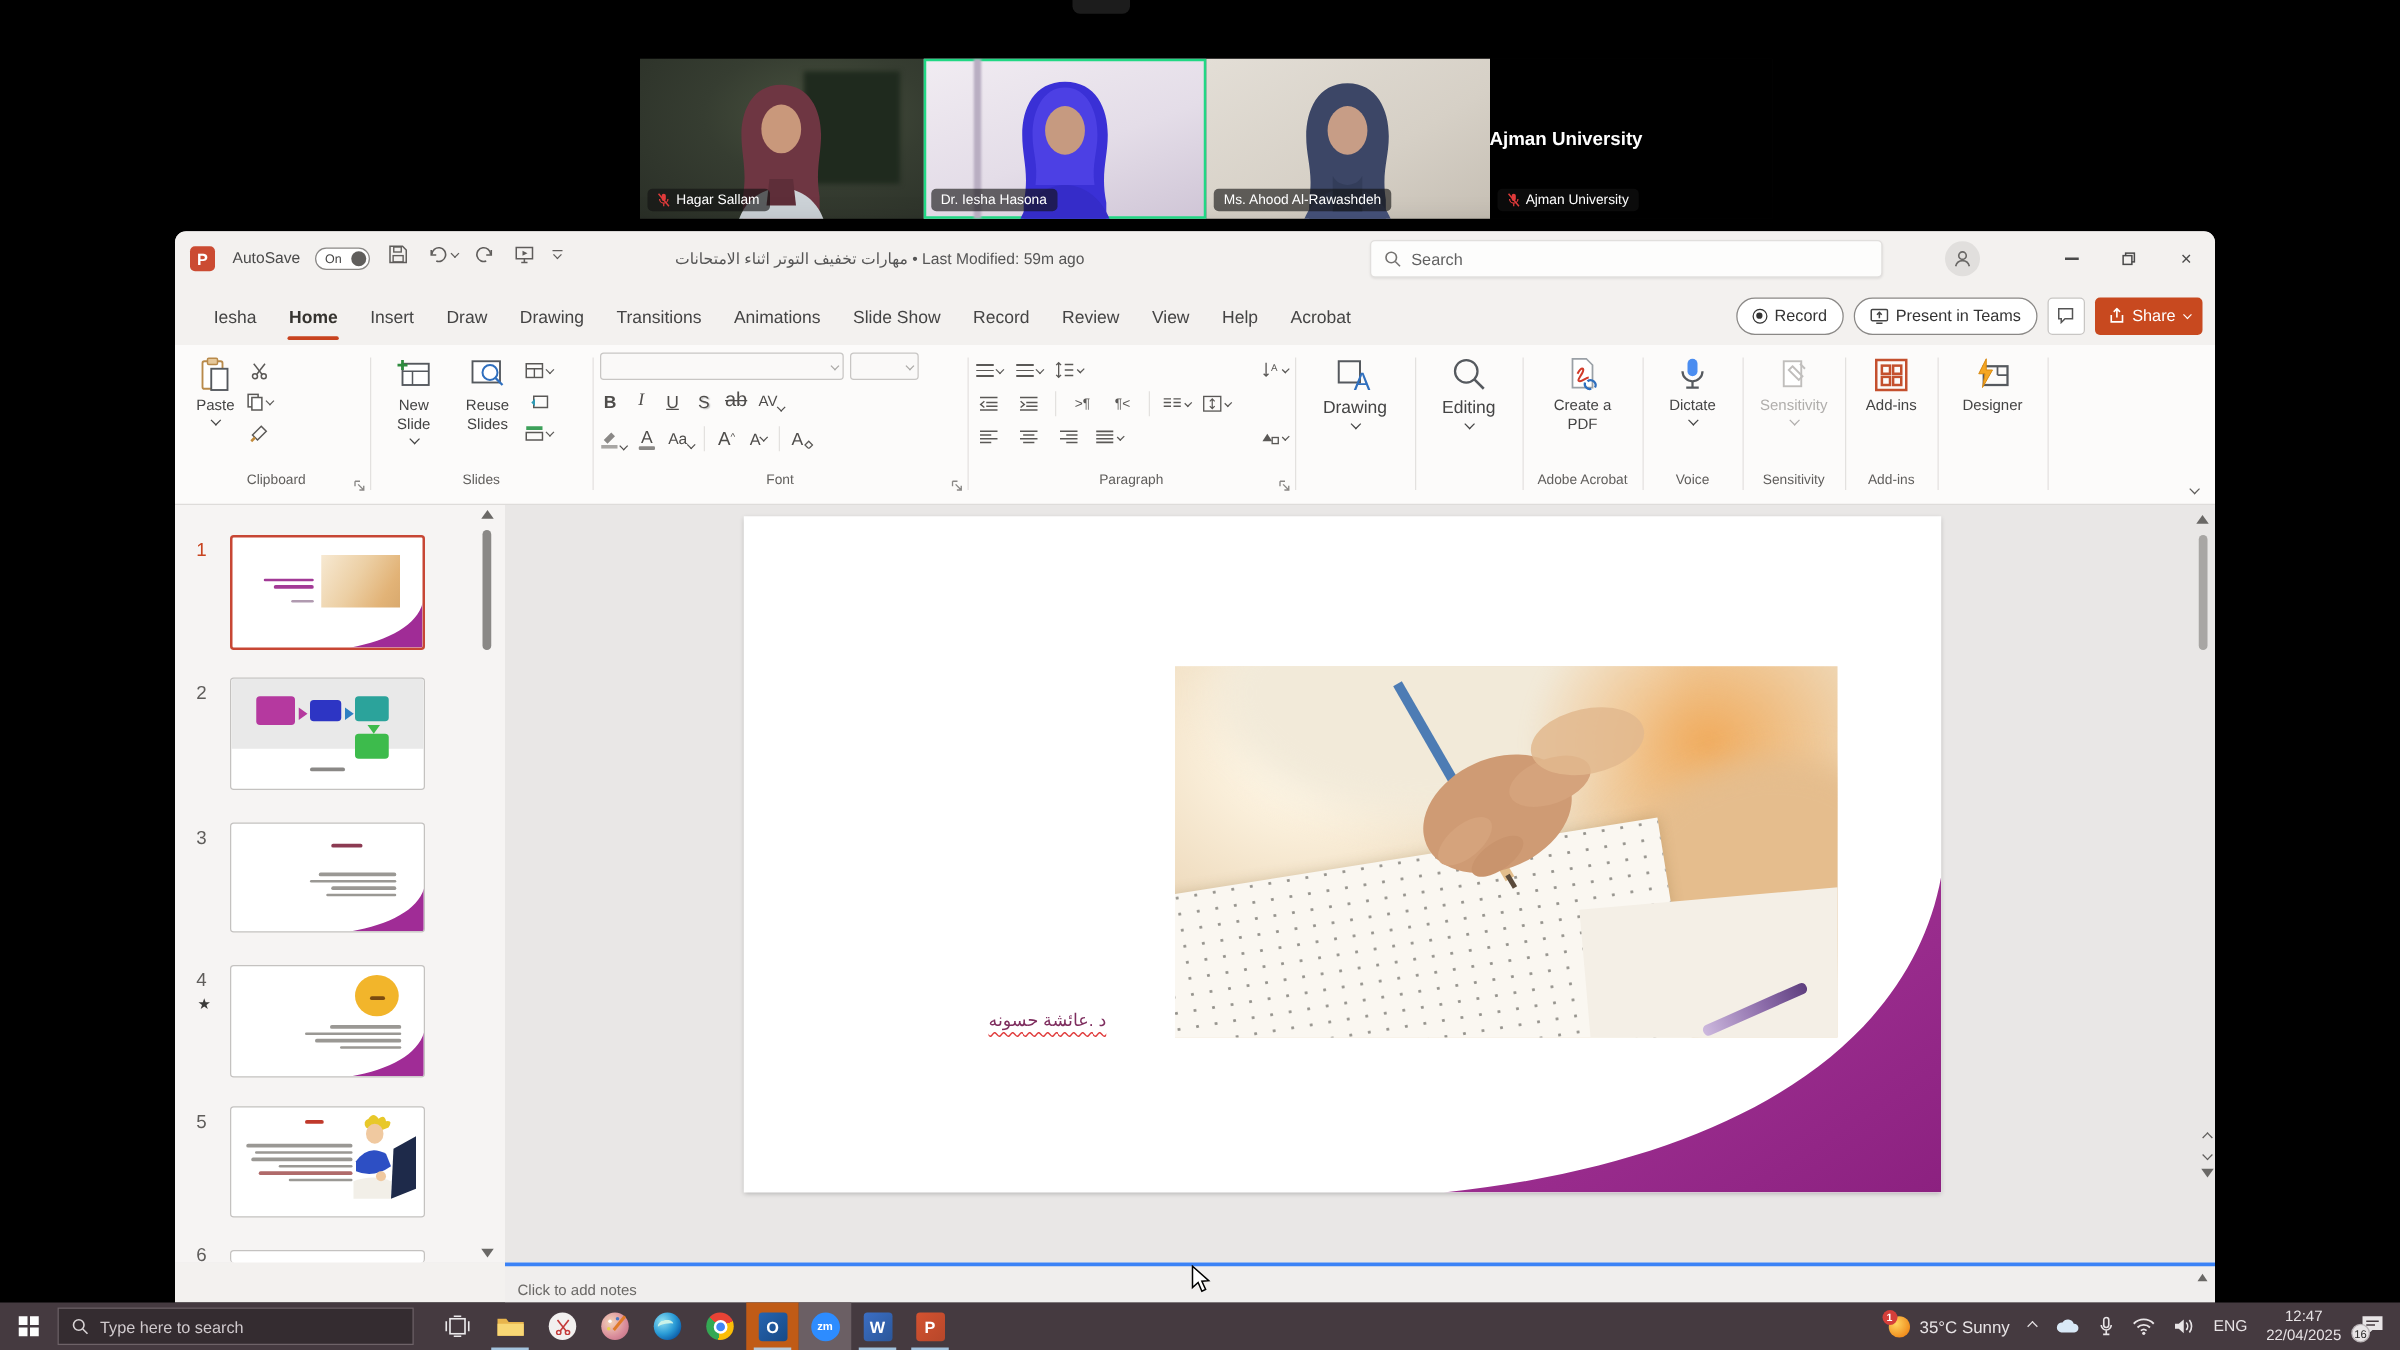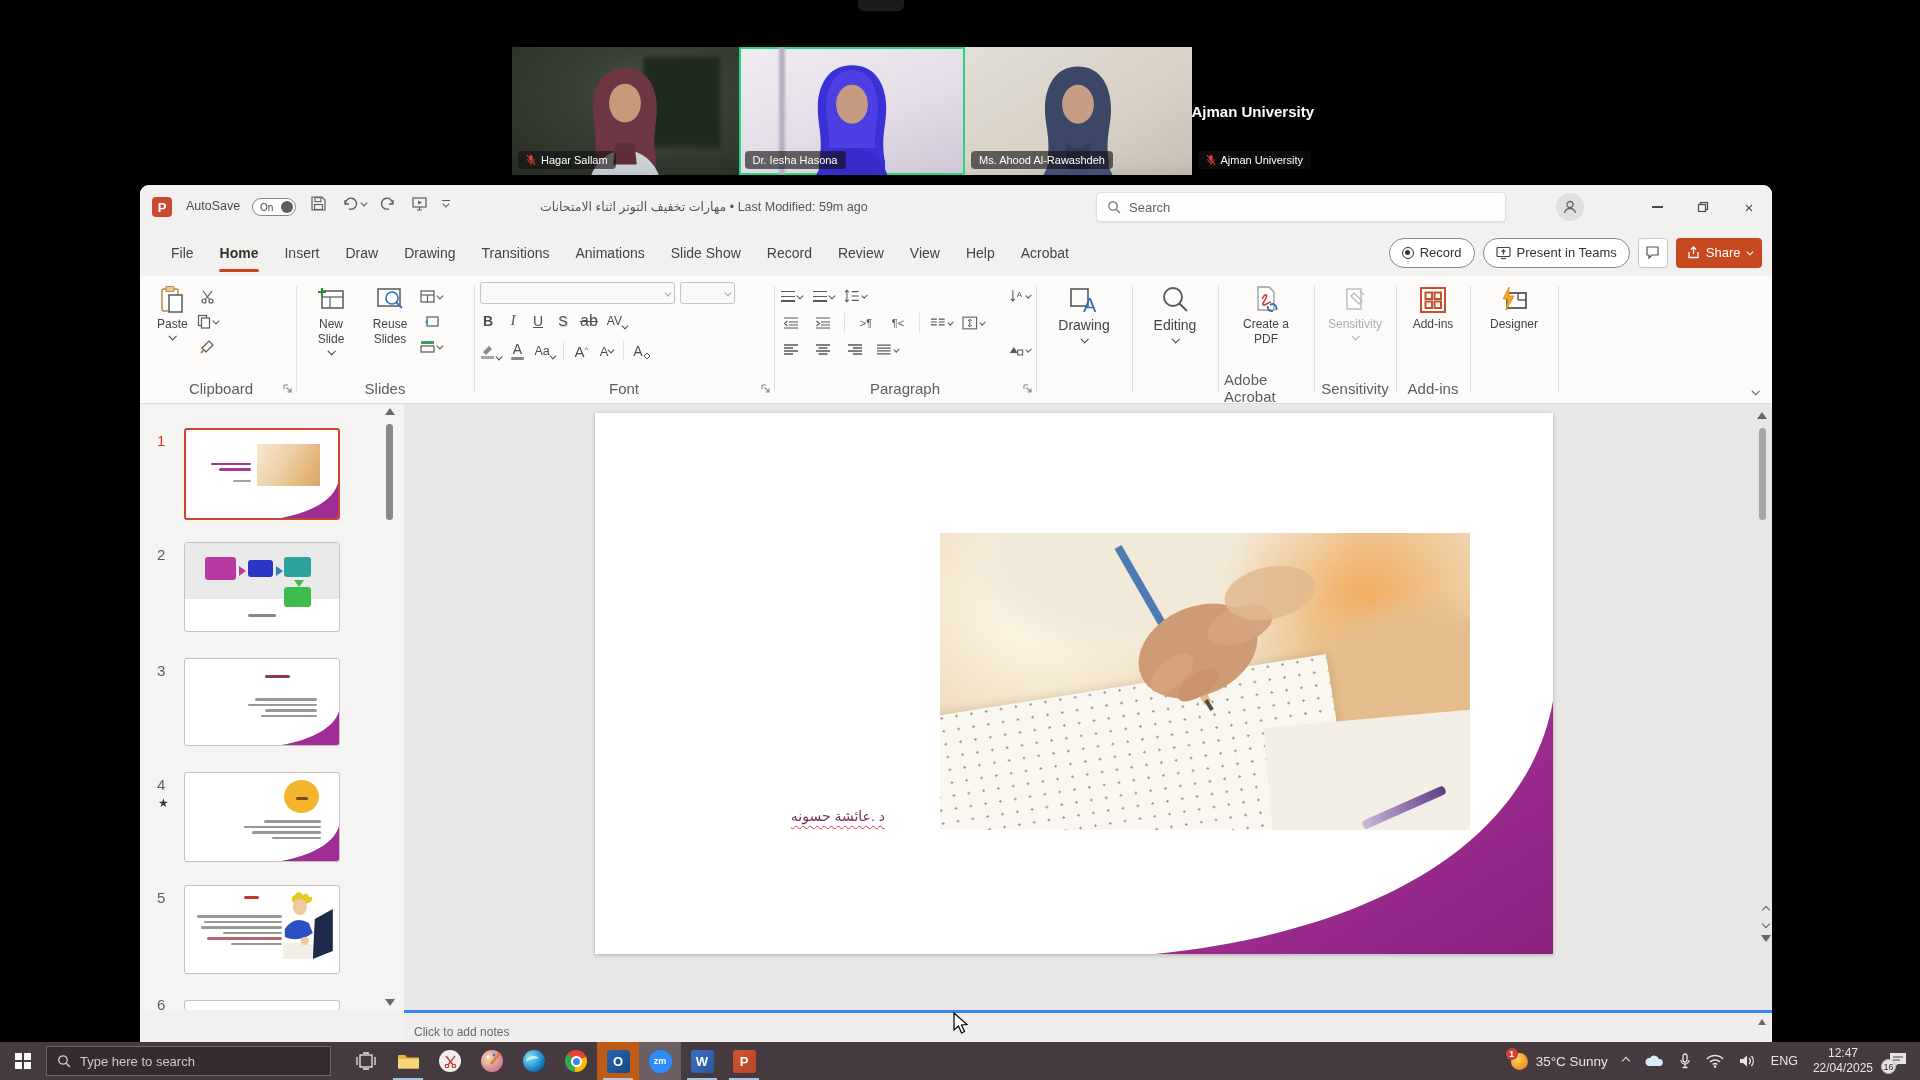--- a/index.html
+++ b/index.html
@@ -65,21 +65,21 @@
   .rec-dot{width:12px;height:12px;border:1.6px solid #333;border-radius:50%;display:flex;align-items:center;justify-content:center}
   .rec-dot::after{content:"";width:5px;height:5px;border-radius:50%;background:#333}
   .iconbtn{width:30px;height:30px;border:1px solid #c8c6c4;border-radius:4px;background:#fff;display:flex;align-items:center;justify-content:center;color:#555}
   .sharebtn{height:30px;background:#c8491f;color:#fff;border-radius:4px;display:flex;align-items:center;gap:6px;padding:0 11px;font-size:13px}
 
   
   .ribbon{position:relative;height:128px;background:#fcfbfa;border-bottom:1px solid #dedcda;display:flex;padding:4px 0 0 6px}
   .rgroup{position:relative;height:118px;padding:2px 6px 0;display:flex;flex-direction:column}
   .rgroup::after{content:"";position:absolute;right:-1px;top:6px;bottom:6px;width:1px;background:#e3e1df}
   .rg-body{flex:1;display:flex;align-items:flex-start;gap:4px}
-  .rg-label{height:20px;display:flex;align-items:center;justify-content:center;gap:4px;font-size:15px;color:#605e5c}
+  .rg-label{height:20px;display:flex;justify-content:center;gap:4px;font-size:11px;color:#605e5c}
   .launcher{position:absolute;right:3px;bottom:4px;width:10px;height:10px;color:#8a8886}
   .bigbtn{display:flex;flex-direction:column;align-items:center;gap:2px;padding:3px 5px;border-radius:3px;color:#444;font-size:12px;text-align:center;line-height:1.25}
   .bigbtn .bi{width:30px;height:30px}
   .smallcol{display:flex;flex-direction:column;gap:5px;padding-top:4px}
   .sbtn{width:22px;height:20px;display:flex;align-items:center;justify-content:center;color:#5a5856;gap:2px}
   .combo{height:22px;border:1px solid #c8c6c4;border-radius:3px;background:#faf9f8;display:flex;align-items:center;justify-content:flex-end;padding:0 5px;color:#a8a6a4}
   .fontrow{display:flex;align-items:center;gap:9px;height:26px;color:#4f4d4b}
   .fbtn{min-width:16px;display:flex;align-items:flex-end;justify-content:center;font-size:14px;color:#4f4d4b}
   .fb-b{font-weight:bold}
   .fb-i{font-style:italic;font-family:"Liberation Serif",serif}
@@ -297,21 +297,21 @@
           <svg width="12" height="12" viewBox="0 0 12 12">
               <rect x="3.5" y="1.5" width="7" height="7" fill="none" stroke="#4a4a4a" stroke-width="1.2"></rect>
               <rect x="1.5" y="3.5" width="7" height="7" fill="#f3f1ef" stroke="#4a4a4a" stroke-width="1.2"></rect>
             </svg>
         </div>
         <div class="winbtn close">×</div>
       </div>
     </div>
 
     <div class="tabsrow">
-      <span class="rtab">File</span>
+      <span class="rtab">Iesha</span>
       <span class="rtab active">Home</span>
       <span class="rtab">Insert</span>
       <span class="rtab">Draw</span>
       <span class="rtab">Drawing</span>
       <span class="rtab">Transitions</span>
       <span class="rtab">Animations</span>
       <span class="rtab">Slide Show</span>
       <span class="rtab">Record</span>
       <span class="rtab">Review</span>
       <span class="rtab">View</span>
@@ -637,20 +637,36 @@
               <path d="M19,20 a4,4 0 0 1 6,5 M22,26 a4,4 0 0 1 -5,-5" fill="none" stroke="#2f6fbe" stroke-width="1.8"></path>
             </svg>
             <span>Create a PDF</span>
           </div>
         </div>
         <div class="rg-label">
             <span>Adobe Acrobat</span>
           </div>
       </div>
 
+      <div class="rgroup" style="width:80px">
+        <div class="rg-body" style="justify-content:center;width:100%">
+          <div class="bigbtn">
+            <svg class="bi" viewBox="0 0 30 30">
+              <rect x="11" y="2" width="8" height="14" rx="4" fill="#4b8df0"></rect>
+              <path d="M7,12 a8,8 0 0 0 16,0" fill="none" stroke="#55595e" stroke-width="1.8"></path>
+              <path d="M15,20 v5 M10,25 h10" stroke="#55595e" stroke-width="1.8"></path>
+            </svg>
+            <span>Dictate</span>
+            <span class="chev"></span>
+          </div>
+        </div>
+        <div class="rg-label">
+            <span>Voice</span>
+          </div>
+      </div>
 
       <div class="rgroup" style="width:82px">
         <div class="rg-body" style="justify-content:center;width:100%">
           <div class="bigbtn gray">
             <svg class="bi" viewBox="0 0 30 30">
               <rect x="7" y="4" width="14" height="20" fill="#fff" stroke="#c0bebc" stroke-width="1.5"></rect>
               <path d="M14,8 l8,8 -3,3 -8,-8 Z M20,6 l4,4" fill="none" stroke="#c0bebc" stroke-width="1.5"></path>
             </svg>
             <span>Sensitivity</span>
             <span class="chev"></span>

